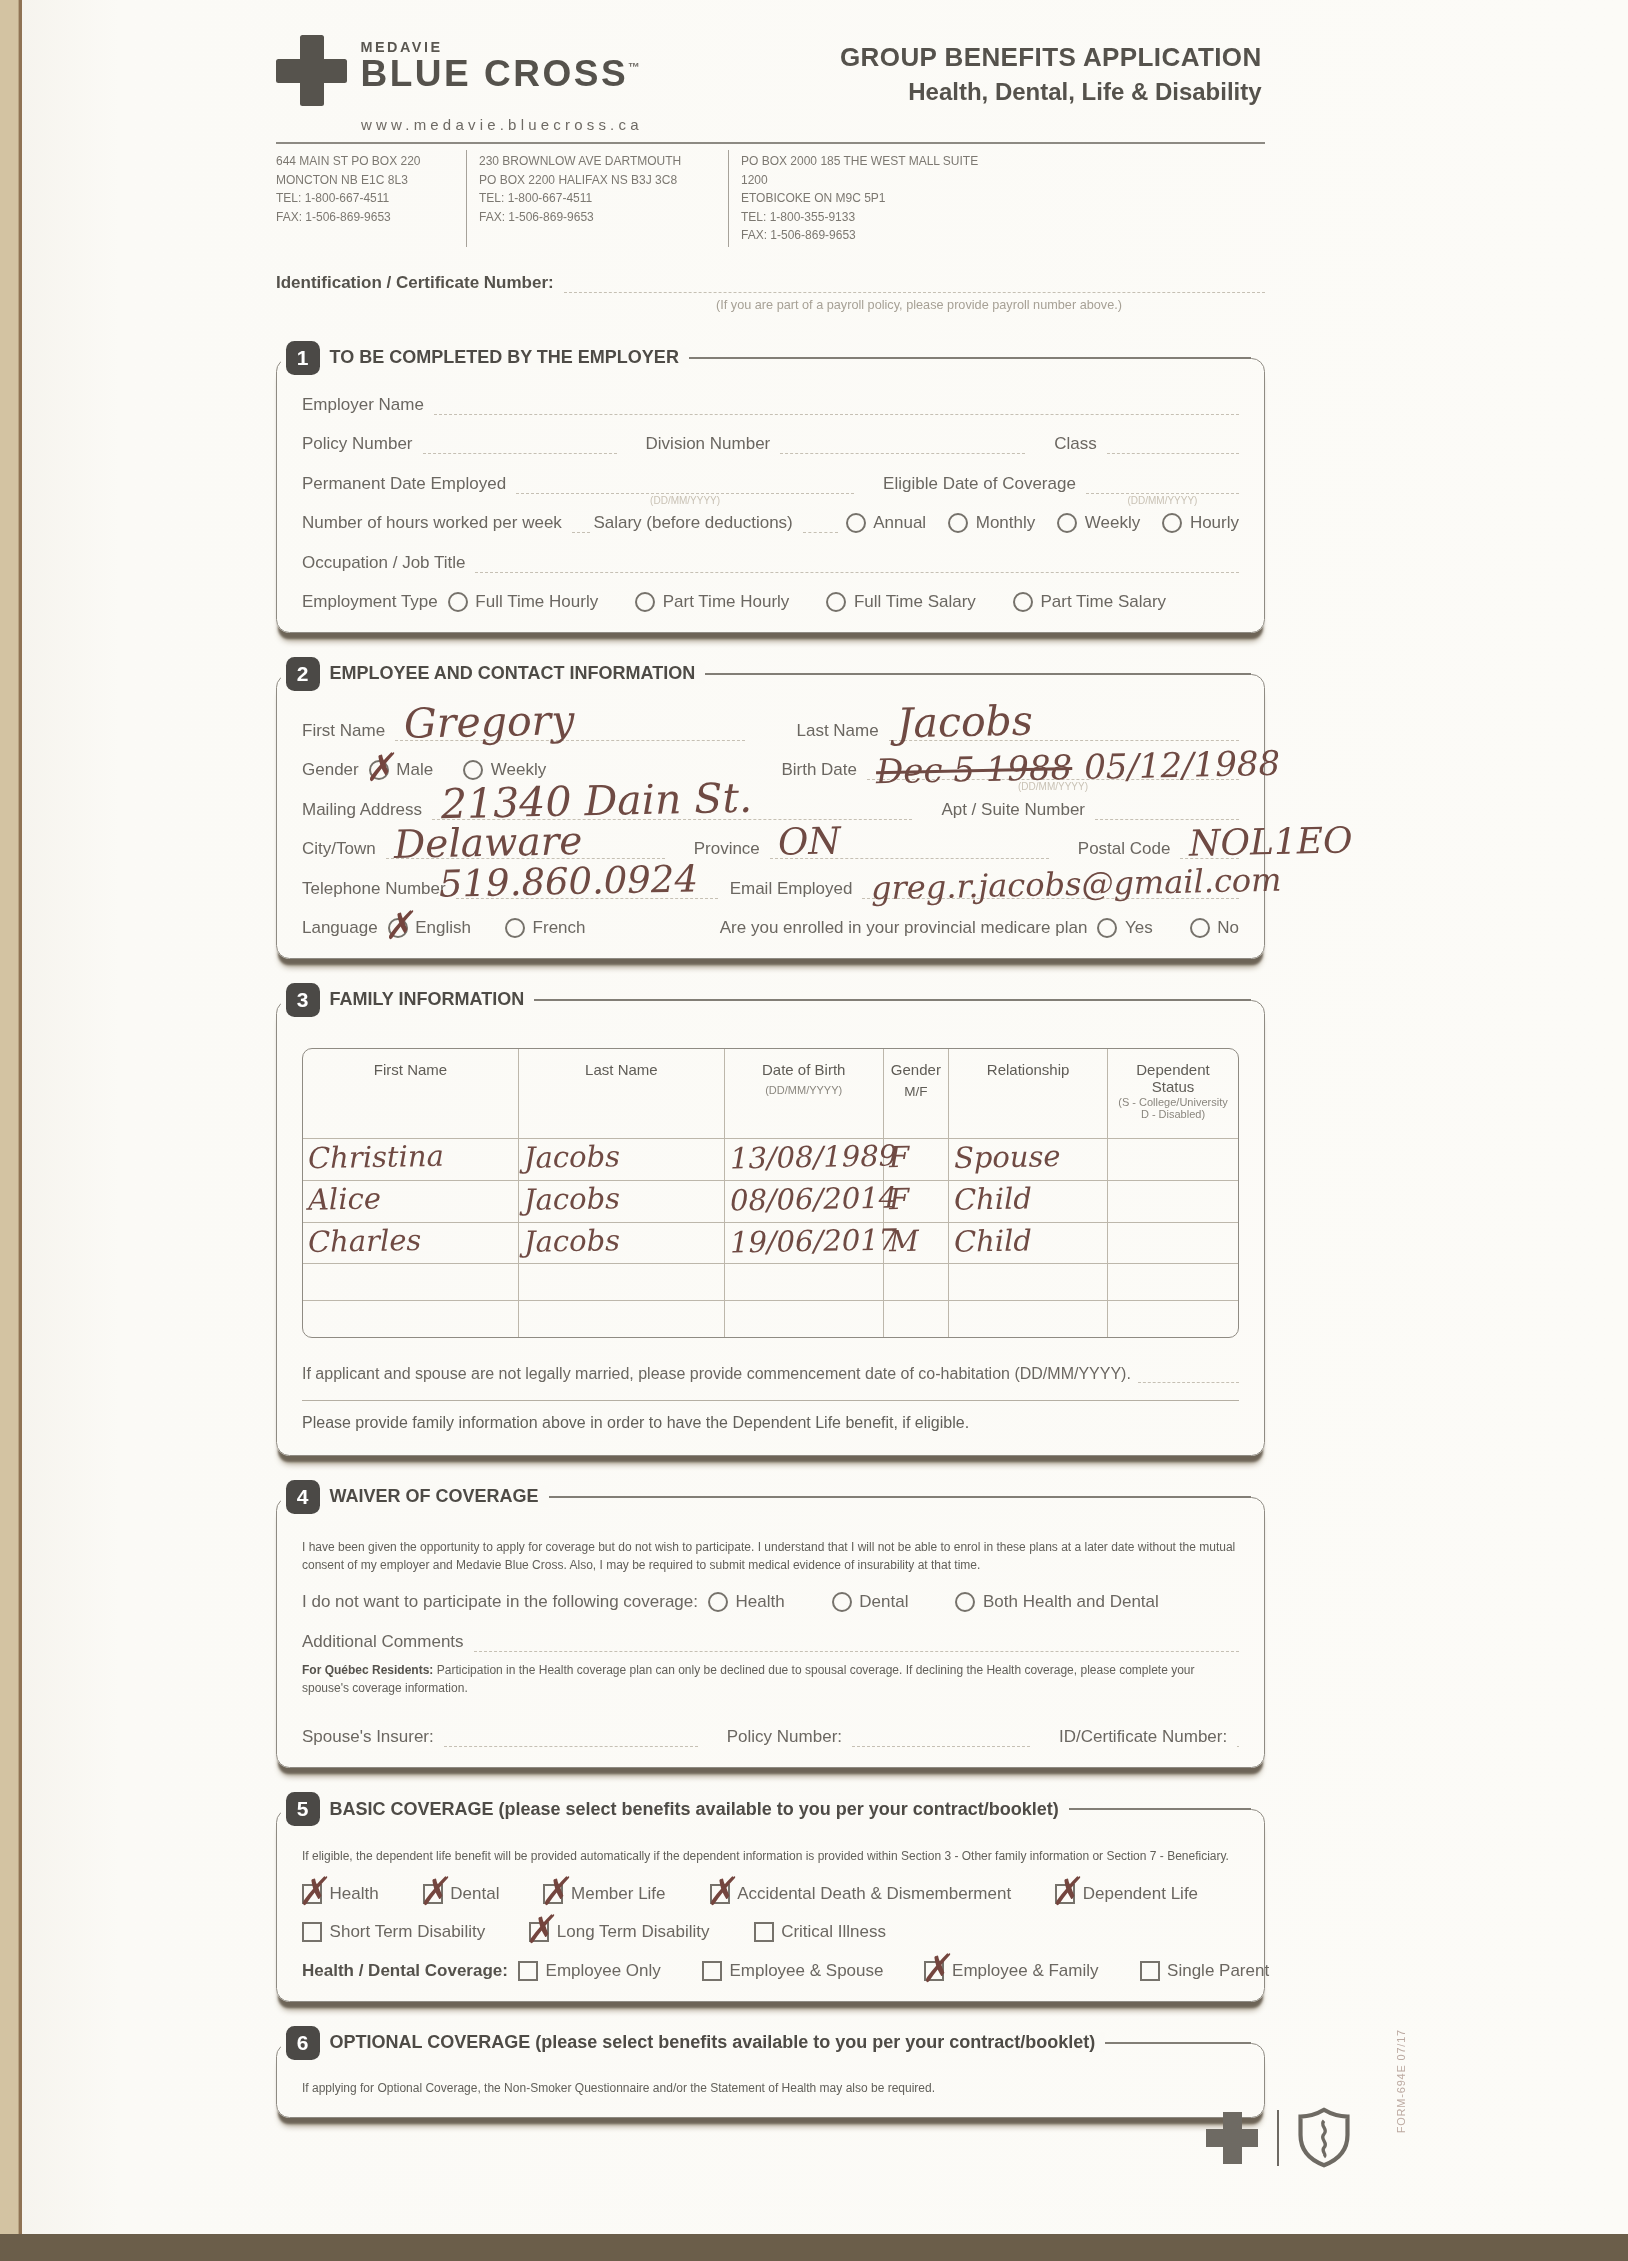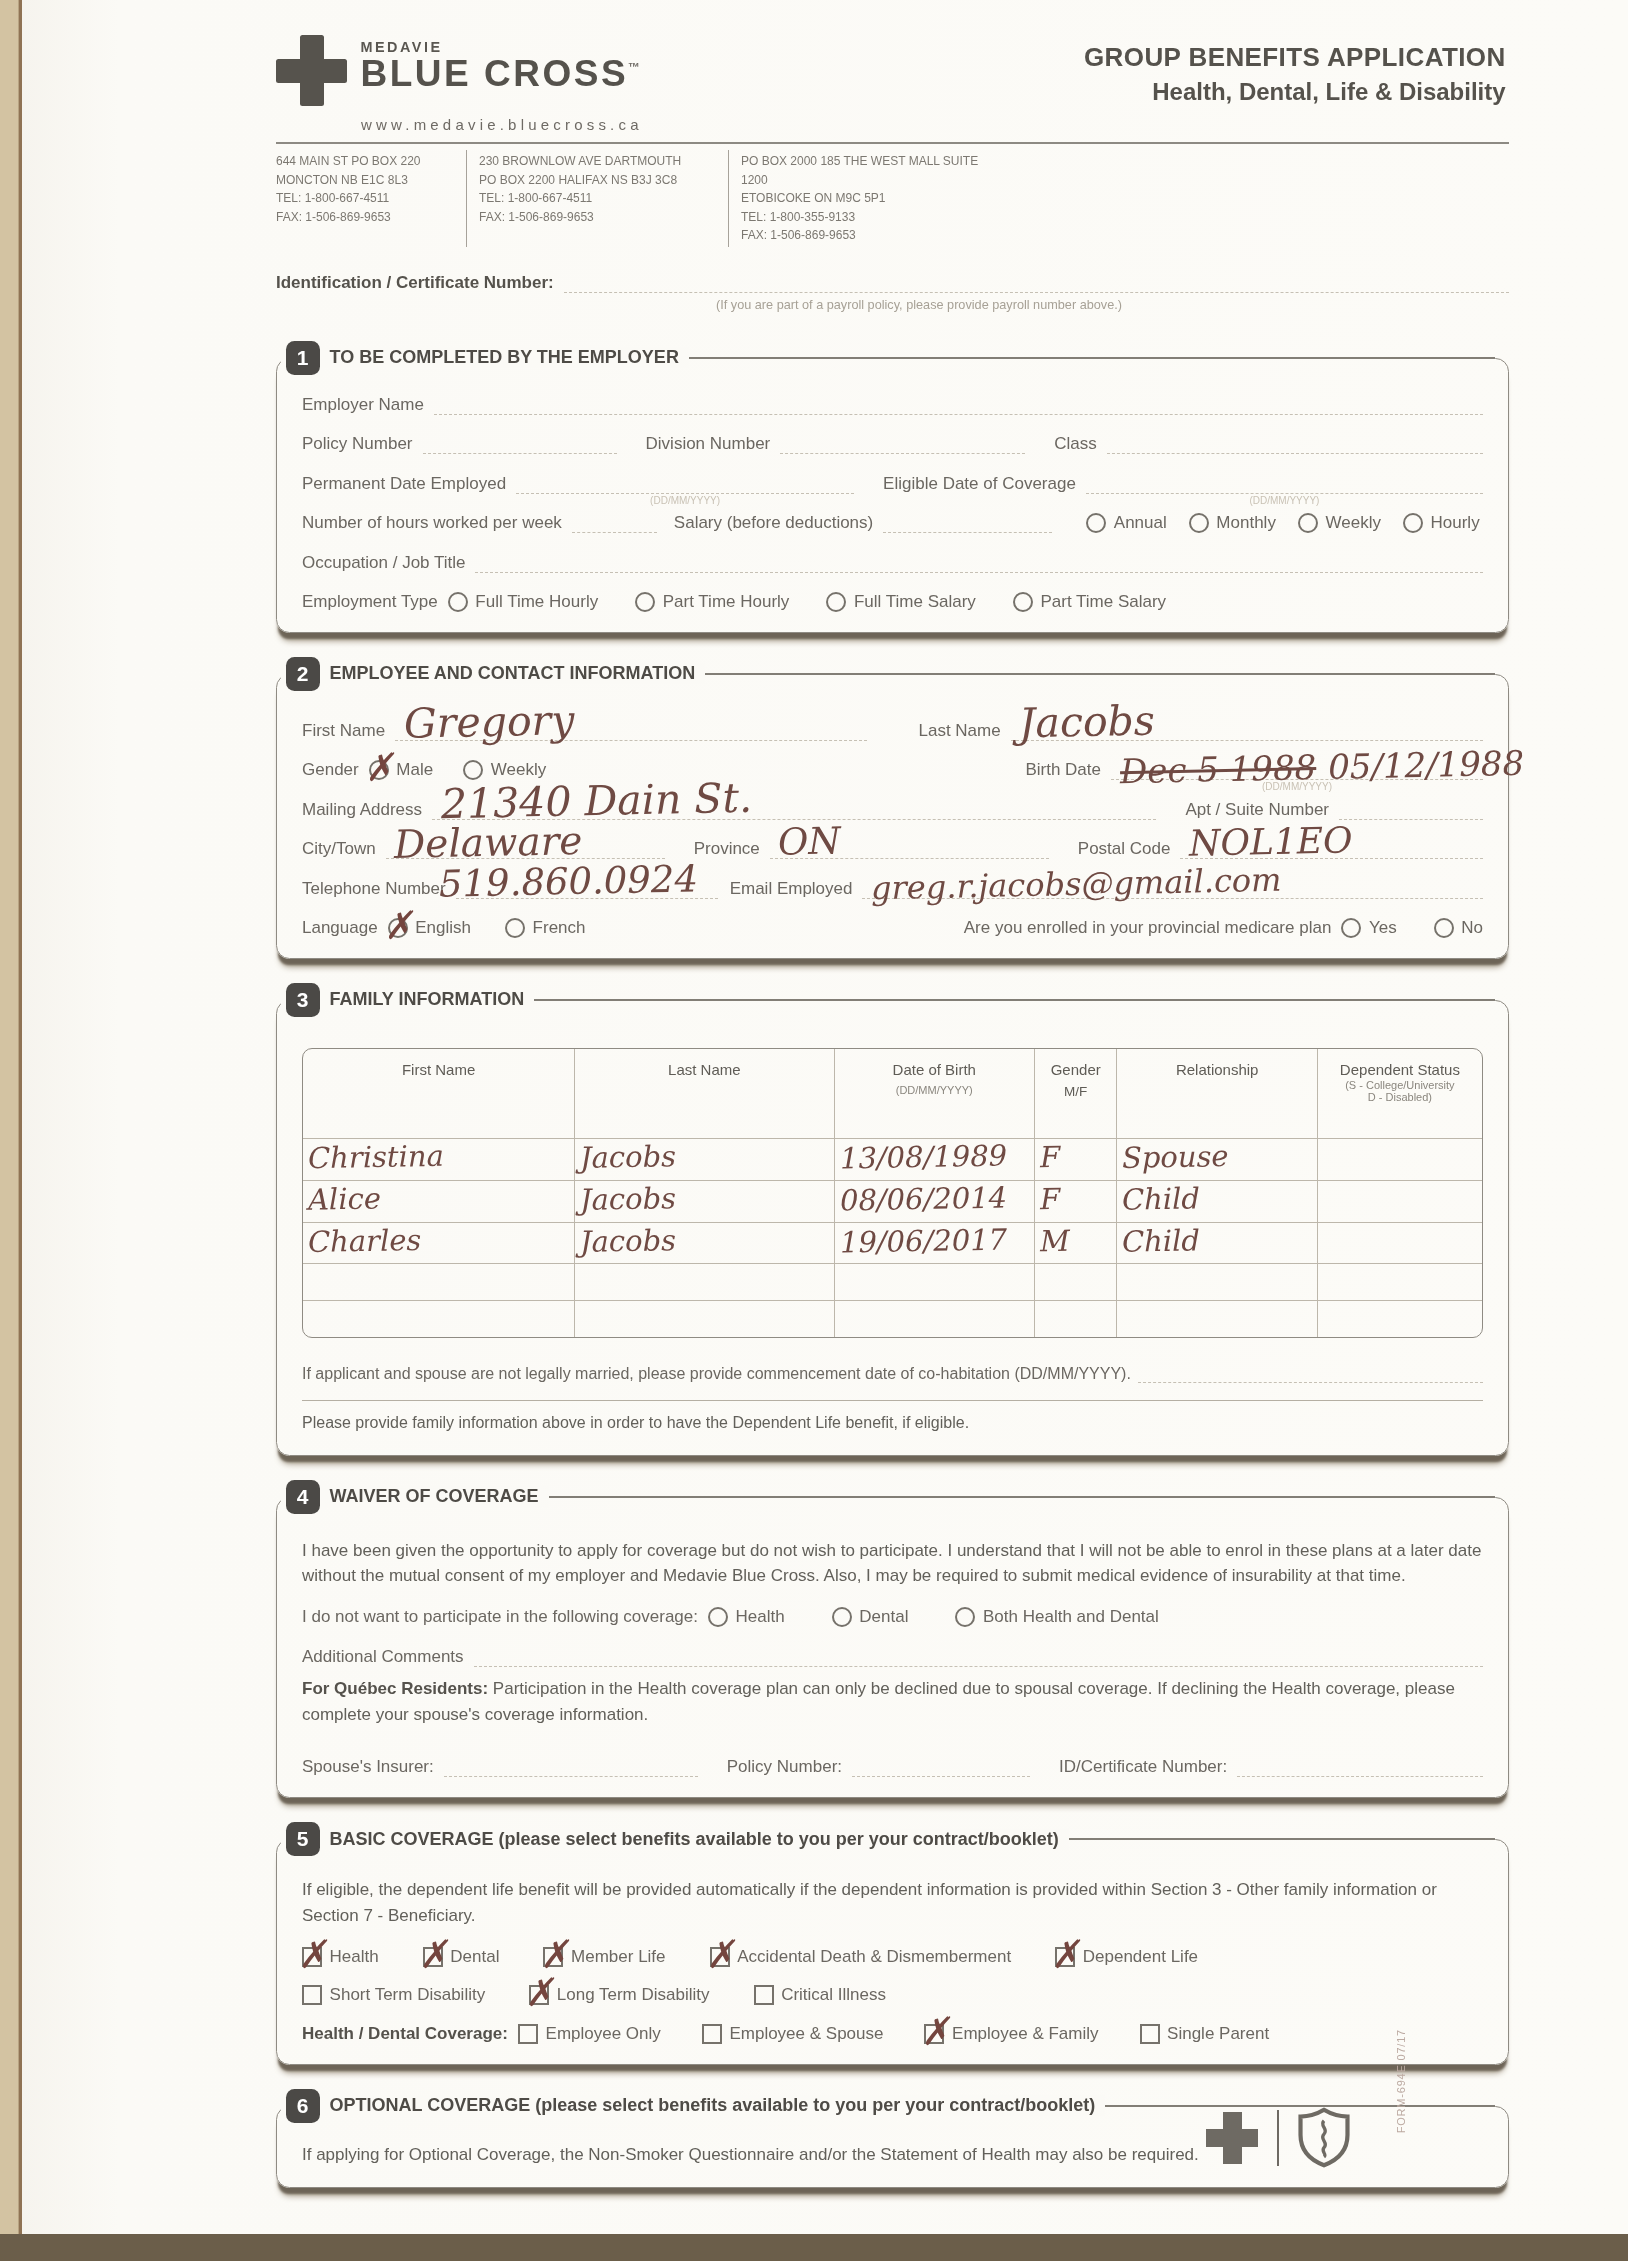--- a/index.html
+++ b/index.html
@@ -8,21 +8,21 @@
     background:#d3c3a2;
     font-family:"Liberation Sans", sans-serif;
   }
   .paper{
     position:absolute;left:22px;top:0;right:0;bottom:27px;
     background:linear-gradient(90deg,#f6f4ee 0%, #fbfaf6 6%, #fcfbf7 100%);
     box-shadow:-3.4px 0 0 #8f7354;
     overflow:hidden;
   }
   .bottom-strip{position:absolute;left:0;right:0;bottom:0;height:27px;background:#6b5e4a;}
-  .content{position:absolute;left:254px;top:30px;width:1233px;color:#6e6a64;}
+  .content{position:absolute;left:254px;top:30px;width:989px;color:#6e6a64;}
 
   
   .header-row{display:flex;justify-content:space-between;align-items:flex-start;}
   .logo-block{display:flex;align-items:flex-start;gap:13.5px;}
   .logo-cross{position:relative;width:71px;height:71px;margin-top:5px;}
   .logo-cross::before{content:"";position:absolute;left:24px;top:0;width:24px;height:71px;background:#56534d;border-radius:2.5px;}
   .logo-cross::after{content:"";position:absolute;left:0;top:24px;width:71px;height:24px;background:#56534d;border-radius:2.5px;}
   .brand-top{font-size:14.4px;font-weight:bold;letter-spacing:2.5px;color:#5a5751;margin-top:8.5px;}
   .brand-main{font-size:37px;font-weight:bold;letter-spacing:2.5px;color:#55524c;line-height:1.05;}
   .brand-tm{font-size:12px;vertical-align:15px;color:#6e6a64;}
@@ -60,21 +60,21 @@
   
   .section{border:1.7px solid #8f8b83;border-radius:13.5px;position:relative;margin-top:41px;
            padding:25px 25px 20px;background:transparent;
            box-shadow:0 8.5px 2.5px -2.5px #6d6457, 0 12px 6px -4.2px #a89e8c;}
   .sec-head{position:absolute;top:-18px;left:8.5px;right:13.5px;display:flex;align-items:center;}
   .badge{width:34px;height:34px;background:#4b4946;border-radius:8.5px;color:#fff;font-weight:bold;font-size:21px;
          display:flex;align-items:center;justify-content:center;box-shadow:0 0 0 5px #fbfaf6;flex:none;}
   .sec-title{font-weight:bold;font-size:18px;color:#4e4b46;background:#fbfaf6;padding:0 10px;white-space:nowrap;}
   .head-line{flex:1;border-top:2.5px solid #827e76;height:0;}
 
-  .para{font-size:17px;line-height:1.5;color:#62605a;margin-top:15px;}
+  .para{font-size:12px;line-height:1.5;color:#62605a;margin-top:15px;}
 
   
   .ftable{display:grid;grid-template-columns:23% 22% 17% 7% 17% 14%;
           border:1.7px solid #8f8b83;border-radius:10px;margin-top:22px;font-size:15px;color:#5f5c56;}
   .tc{border-left:0.8px solid #bdb7ab;border-top:0.8px solid #bdb7ab;padding:3.4px 5px;position:relative;min-height:34px;}
   .tc.fc{border-left:none;}
   .tc.hd{border-top:none;text-align:center;padding-top:12px;min-height:74px;}
   .th2{display:block;font-size:11px;color:#8a867e;margin-top:6.8px;}
   .th3{display:block;font-size:11px;color:#8a867e;}
   .cellhw{font-family:"DejaVu Serif",serif;font-style:italic;color:#6f4a43;font-size:29px;line-height:.9;

